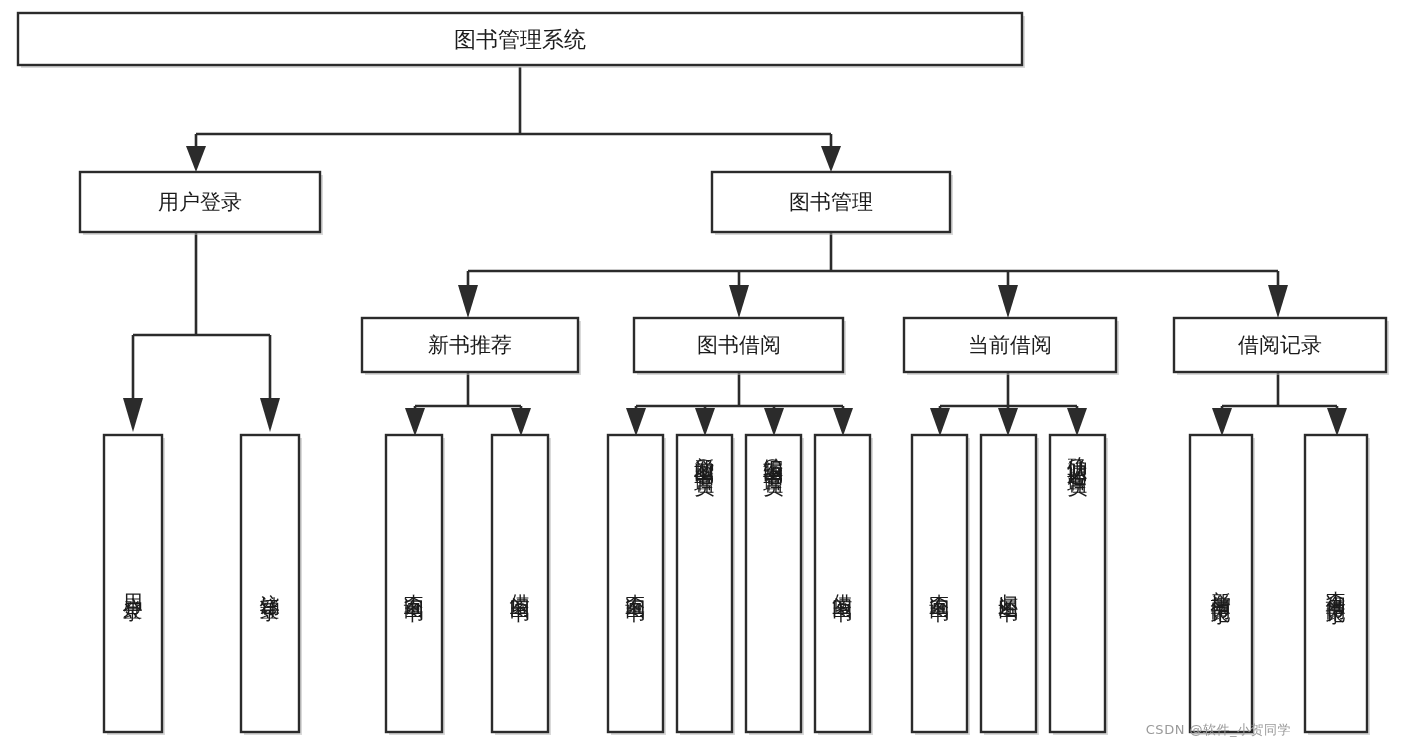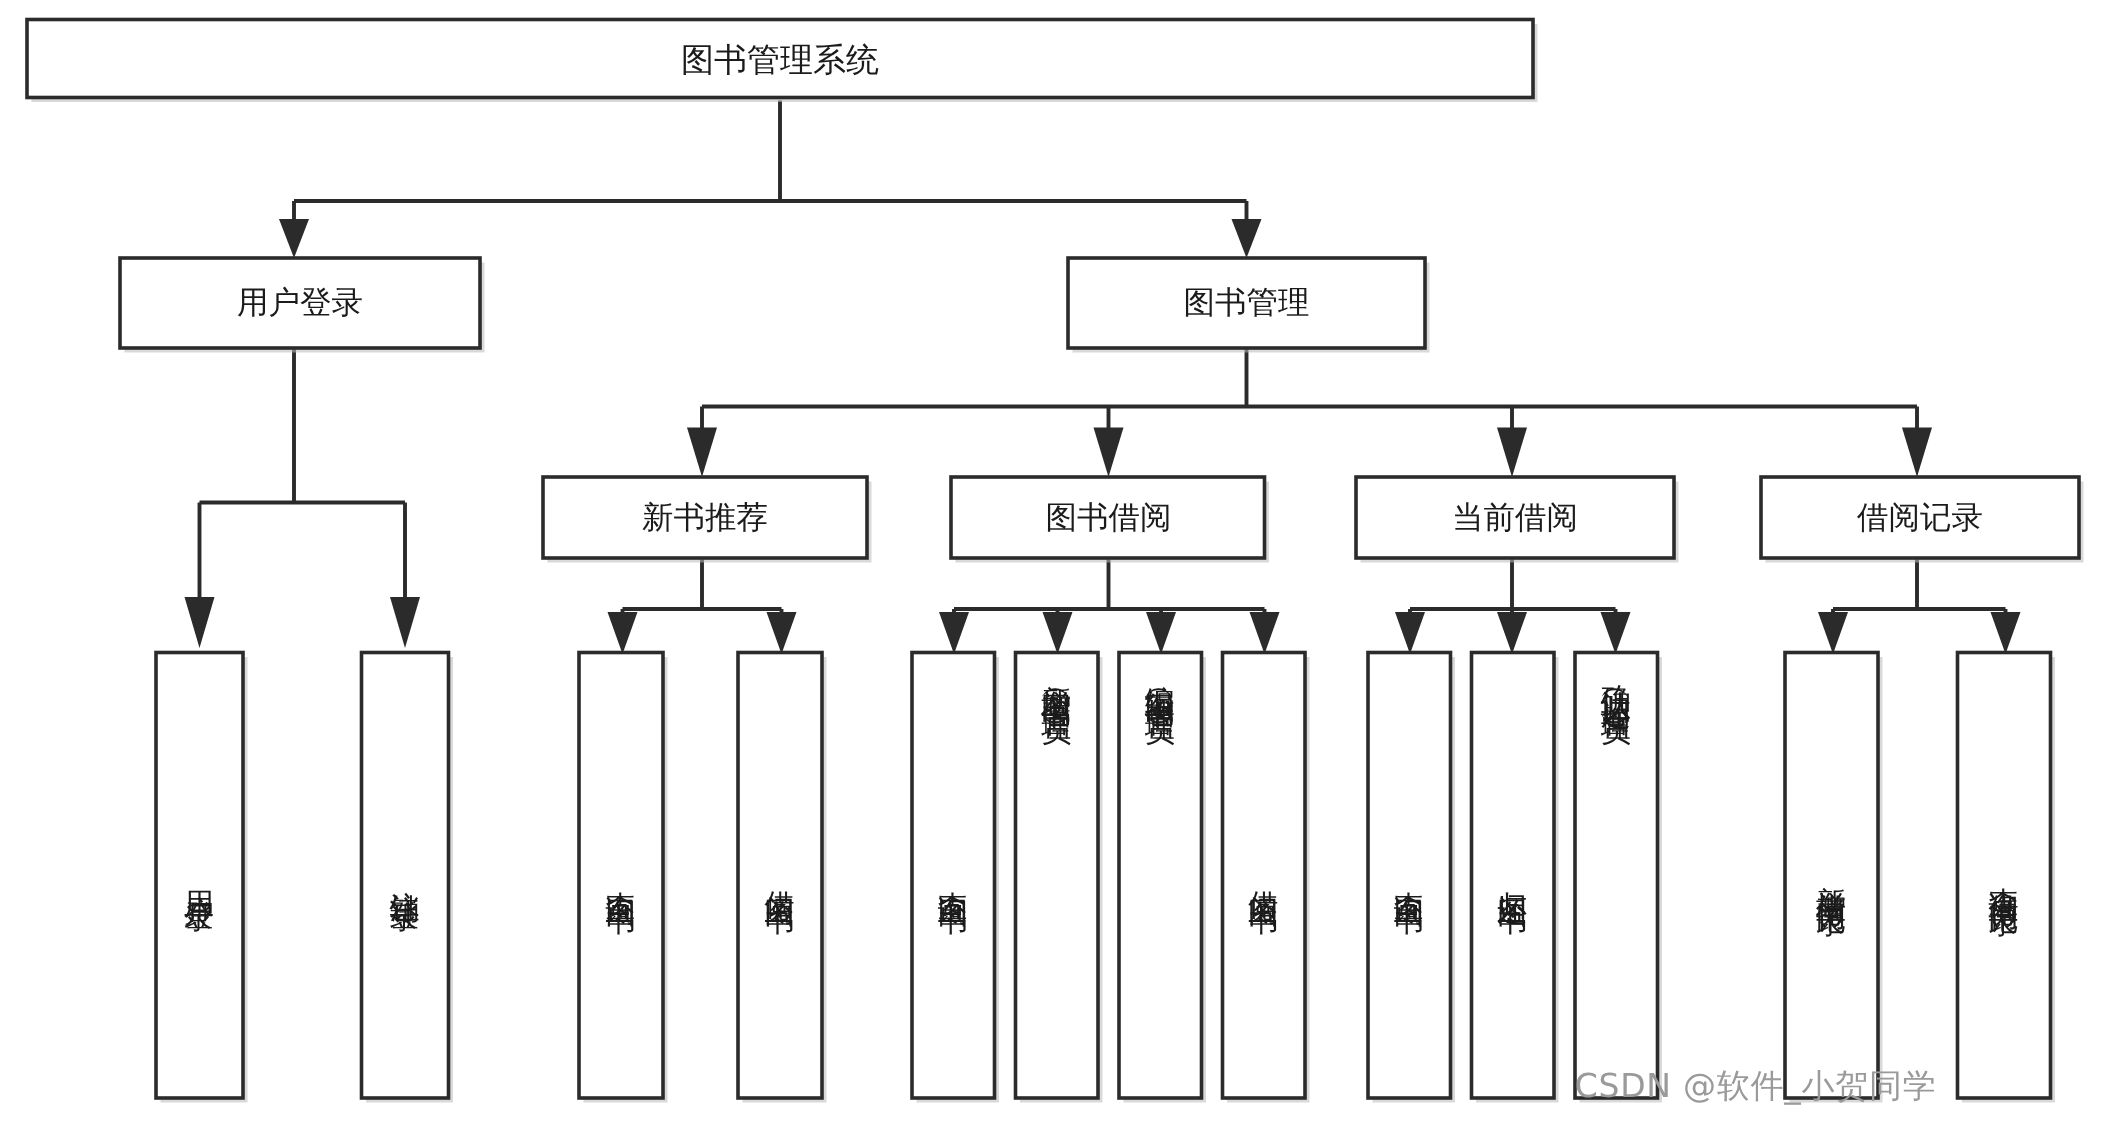--- a/index.html
+++ b/index.html
@@ -75,21 +75,21 @@
     letter-spacing: 3px;
     color: #1b1b1b;
     white-space: nowrap;
     text-align: center;
   }
   .watermark {
     position: absolute;
     right: 14px;
     bottom: 8px;
     font-family: "DejaVu Sans", "Liberation Sans", sans-serif;
-    font-size: 22px;
+    font-size: 13px;
     color: #9a9a9a;
     letter-spacing: 0.5px;
     white-space: nowrap;
   }
 </style>
 </head>
 <body>
 
 <div id="diagram-root">
 

